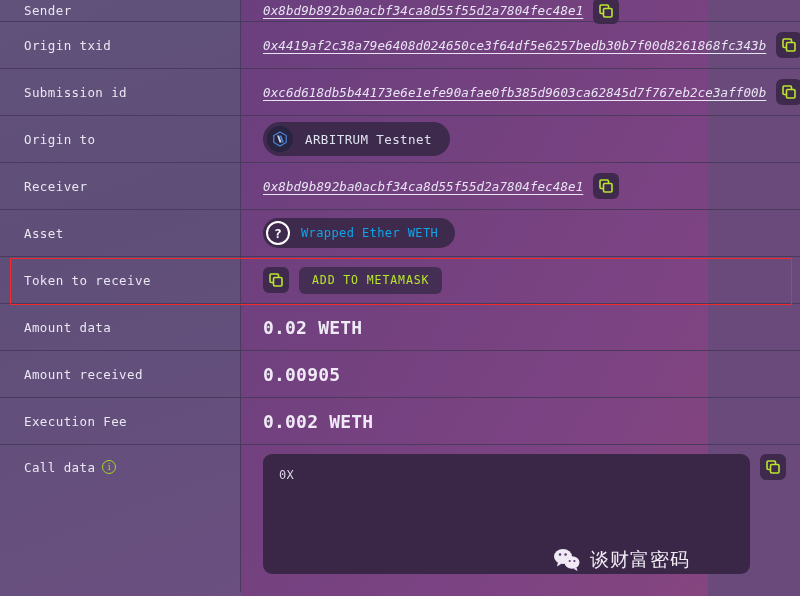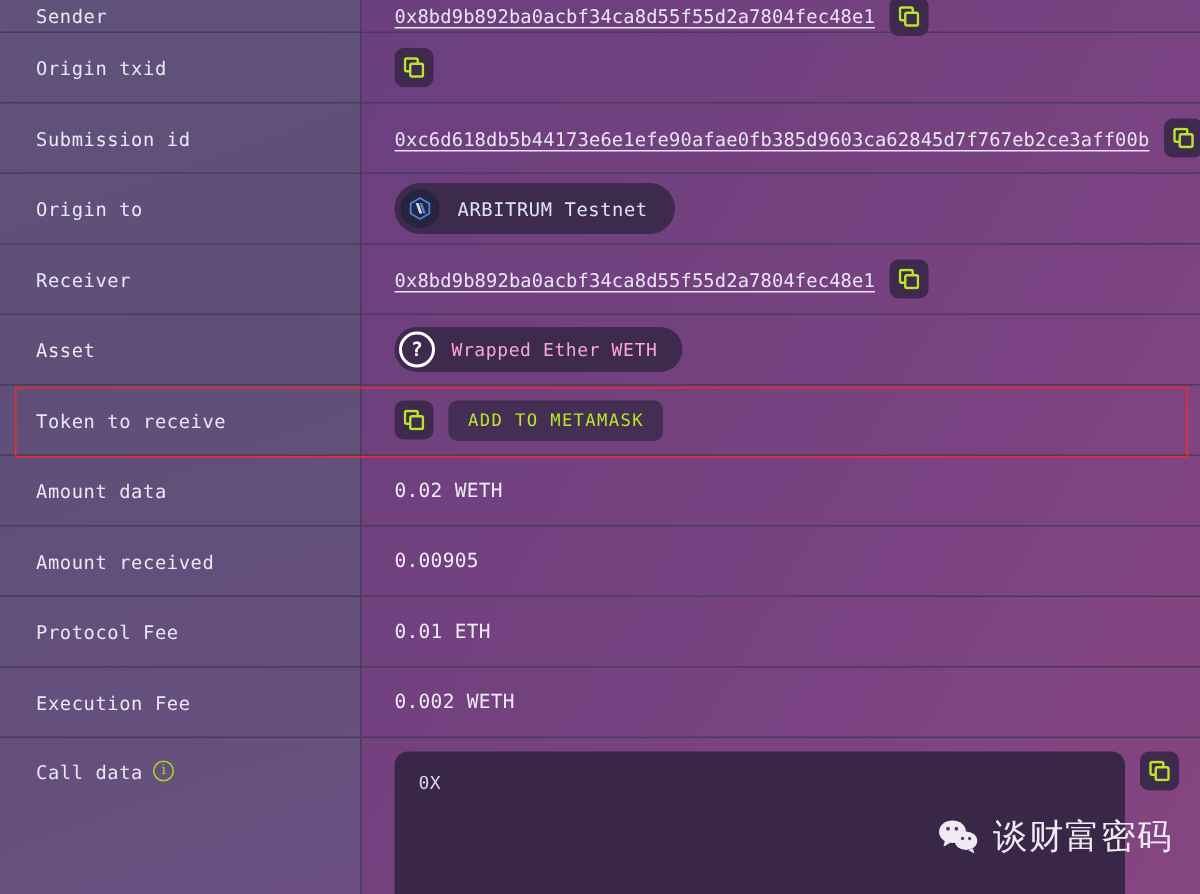--- a/index.html
+++ b/index.html
@@ -4,21 +4,21 @@
 <style>
   * { box-sizing: border-box; margin: 0; padding: 0; }
   html, body {
     width: 800px; height: 596px;
     overflow: hidden;
     font-family: "DejaVu Sans Mono", "Liberation Mono", monospace;
     background: #6a4a7a;
   }
   #app {
     position: relative;
-    width: 800px; height: 596px;
+    width: 708px; height: 596px;
     background: linear-gradient(105deg, #5c4a6e 0%, #5e4770 24%, #6d3f7a 46%, #7a3f85 70%, #82427f 100%);
   }
   
   .colwash-left {
     position: absolute; left: 0; top: 0; width: 241px; height: 596px;
     background: linear-gradient(160deg, #61527b 0%, #5f4f78 40%, #6a4f80 100%);
   }
   .colwash-right {
     position: absolute; left: 241px; top: 0; right: 0; height: 596px;
     background: linear-gradient(120deg, #6b3f7e 0%, #74417f 40%, #7c4383 70%, #85457f 100%);
@@ -62,22 +62,23 @@
   .h22 { height: 22px; }
 
   .addr {
     color: #e9e4f3;
     text-decoration: underline;
     text-underline-offset: 3px;
     font-size: 12.5px;
     letter-spacing: .1px;
     white-space: nowrap;
     cursor: pointer;
-  }
-  .plain { color: #efeaf6; font-size: 13px; white-space: nowrap; }
+    font-style: italic;
+  }
+  .plain { color: #efeaf6; font-size: 18px; white-space: nowrap; font-weight: bold; }
 
   .copy-btn {
     width: 26px; height: 26px;
     flex: 0 0 26px;
     border-radius: 6px;
     background: #3f2a4e;
     display: flex; align-items: center; justify-content: center;
     cursor: pointer;
   }
   .copy-glyph { display:block; }
@@ -123,21 +124,21 @@
     background: #3d2a4d;
   }
   .asset-q {
     width: 24px; height: 24px; border-radius: 50%;
     border: 2px solid #ffffff;
     display:flex; align-items:center; justify-content:center;
     color: #ffffff; font-size: 13px; font-weight: bold;
     flex: 0 0 24px;
     line-height: 1;
   }
-  .asset-name { font-size: 12px; color: #f9a8d4; letter-spacing: .4px; white-space: nowrap; }
+  .asset-name { font-size: 12px; color: #0ea5e9; letter-spacing: .4px; white-space: nowrap; }
 
   .info-ico {
     width: 14px; height: 14px; border-radius: 50%;
     border: 1.4px solid #a8d81e;
     color: #a8d81e;
     font-size: 9px;
     display: flex; align-items: center; justify-content: center;
     font-family: "DejaVu Serif", serif;
     flex: 0 0 14px;
     line-height: 1;
@@ -170,21 +171,21 @@
   
   .watermark {
     position: absolute;
     right: 18px; bottom: 23px;
     display: flex; align-items: center; gap: 9px;
     z-index: 10;
     pointer-events: none;
   }
   .wm-text {
     color: #efeaf3;
-    font-size: 23px;
+    font-size: 19px;
     font-family: "DejaVu Sans", "Liberation Sans", sans-serif;
     letter-spacing: 1px;
   }
 </style>
 </head>
 <body>
 
 <div id="app">
   <div class="colwash-left"></div>
   <div class="colwash-right"></div>
@@ -204,20 +205,21 @@
           </svg>
         </span>
       </div>
     </div>
 
     <div class="row h47">
       <div class="label-cell">
         <span>Origin txid</span>
       </div>
       <div class="value-cell">
+        <span class="addr">0x4419af2c38a79e6408d024650ce3f64df5e6257bedb30b7f00d8261868fc343b</span>
         <span class="copy-btn">
           <svg class="copy-glyph" width="14" height="14" viewBox="0 0 14 14">
             <rect x="1" y="1" width="8.5" height="8.5" rx="1.2" fill="none" stroke="#b9e62a" stroke-width="1.6"></rect>
             <rect x="4.5" y="4.5" width="8.5" height="8.5" rx="1.2" fill="#3f2a4e" stroke="#b9e62a" stroke-width="1.6"></rect>
           </svg>
         </span>
       </div>
     </div>
 
     <div class="row h47">
@@ -306,28 +308,20 @@
 
     <div class="row h47">
       <div class="label-cell">
         <span>Amount received</span>
       </div>
       <div class="value-cell">
         <span class="plain">0.00905</span>
       </div>
     </div>
 
-    <div class="row h47">
-      <div class="label-cell">
-        <span>Protocol Fee</span>
-      </div>
-      <div class="value-cell">
-        <span class="plain">0.01 ETH</span>
-      </div>
-    </div>
 
     <div class="row h47">
       <div class="label-cell">
         <span>Execution Fee</span>
       </div>
       <div class="value-cell">
         <span class="plain">0.002 WETH</span>
       </div>
     </div>
 

